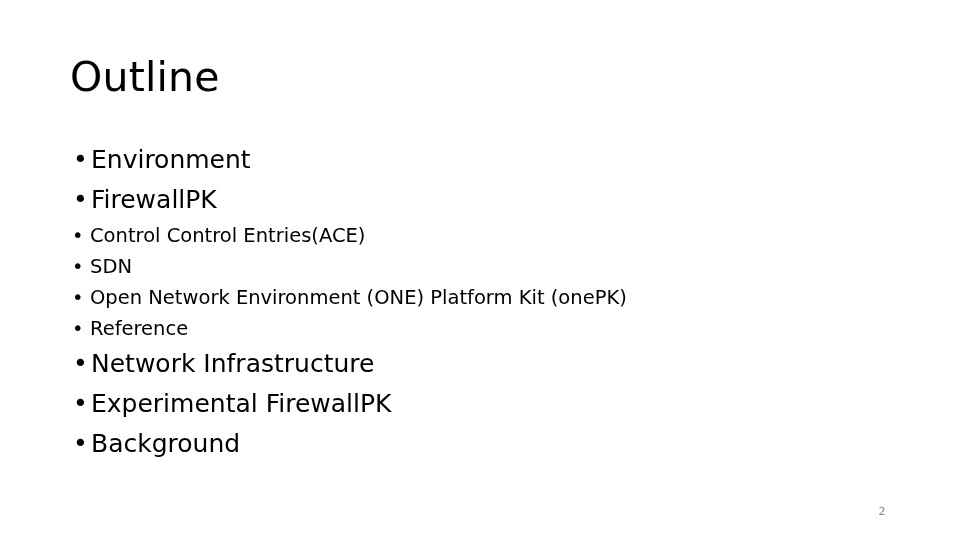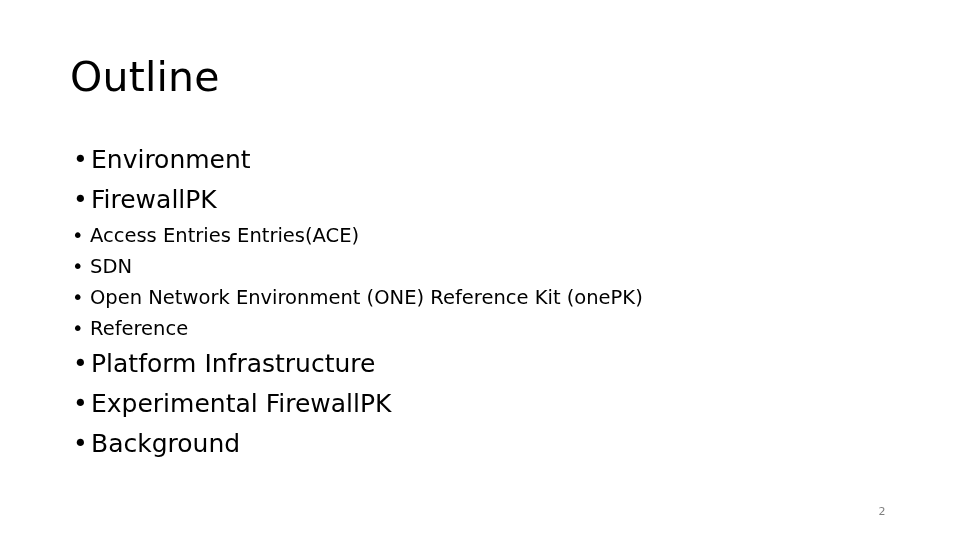--- a/index.html
+++ b/index.html
@@ -126,40 +126,40 @@
       </li>
       <li class="item1">
         <span class="bullet">•</span>
         <span>FirewallPK</span>
       </li>
     </ul>
 
     <ul class="lvl2 sub-group">
       <li class="item2">
         <span class="bullet">•</span>
-        <span>Access Entries Entries(ACE)</span>
+        <span>Control Control Entries(ACE)</span>
       </li>
       <li class="item2">
         <span class="bullet">•</span>
         <span>SDN</span>
       </li>
       <li class="item2">
         <span class="bullet">•</span>
-        <span>Open Network Environment (ONE) Reference Kit (onePK)</span>
+        <span>Open Network Environment (ONE) Platform Kit (onePK)</span>
       </li>
       <li class="item2">
         <span class="bullet">•</span>
         <span>Reference</span>
       </li>
     </ul>
 
     <ul class="lvl1 group-lower">
       <li class="item1">
         <span class="bullet">•</span>
-        <span>Platform Infrastructure</span>
+        <span>Network Infrastructure</span>
       </li>
       <li class="item1">
         <span class="bullet">•</span>
         <span>Experimental FirewallPK</span>
       </li>
       <li class="item1">
         <span class="bullet">•</span>
         <span>Background</span>
       </li>
     </ul>

